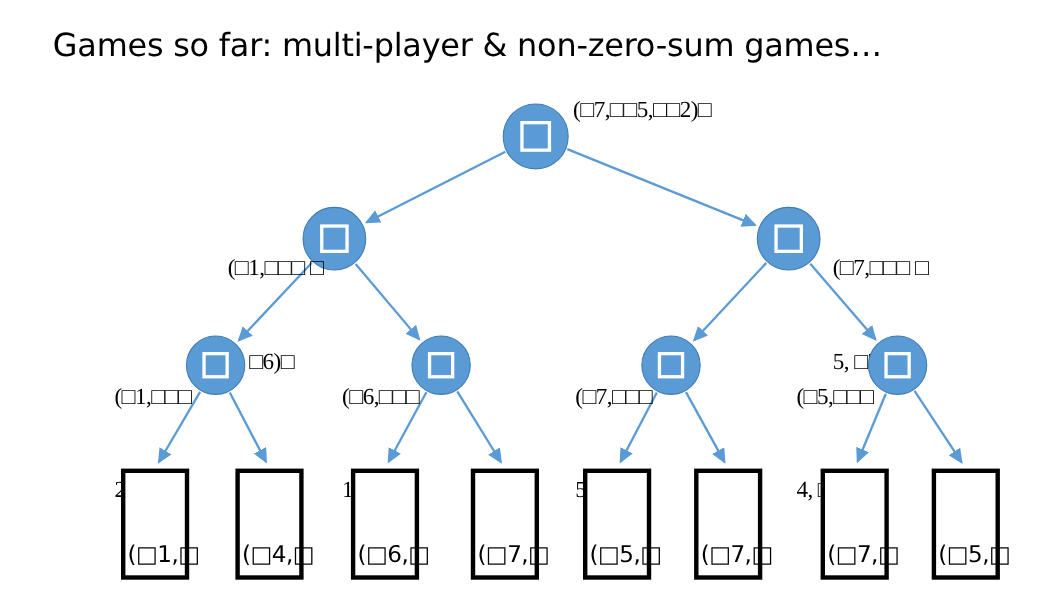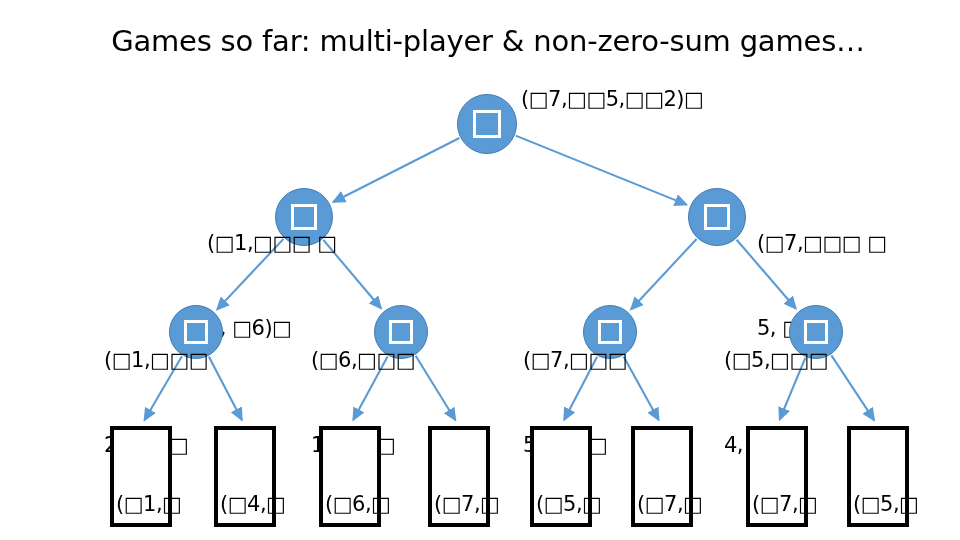--- a/index.html
+++ b/index.html
@@ -16,21 +16,20 @@
   .title{
     position:absolute;
     left:48px; top:26px;
     width:880px;
     font-size:29px;
     font-weight:400;
     color:#111111;
     letter-spacing:-0.2px;
     white-space:nowrap;
     font-family:"Liberation Sans", sans-serif;
-    text-align:center;
   }
 
   
   #edges{position:absolute;left:0;top:0;width:960px;height:540px;}
 
   
   .node{
     position:absolute;
     border-radius:50%;
     background:#5B9BD5;
@@ -52,20 +51,21 @@
   .tofu{
     font-family:"DejaVu Sans", sans-serif;
     color:#000000;
     white-space:pre;
     line-height:1.08;
   }
   .node-label{
     position:absolute;
     font-size:21px;
     letter-spacing:-0.5px;
+    font-family:Liberation Serif, serif;
   }
   .node-label.two-line{line-height:1.35;}
 
   
   .leaf{
     position:absolute;
     width:62px;
     height:101px;
     border:4px solid #000000;
     background:#ffffff;

